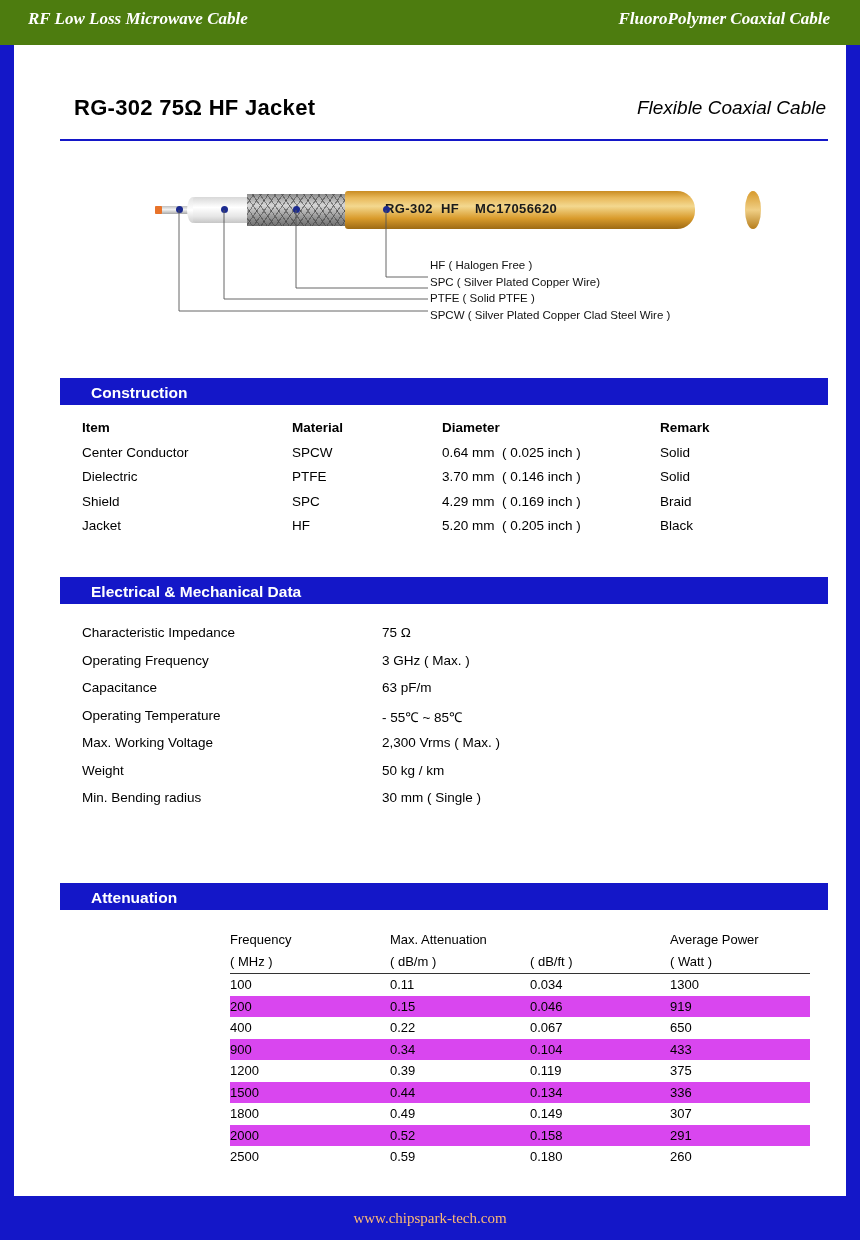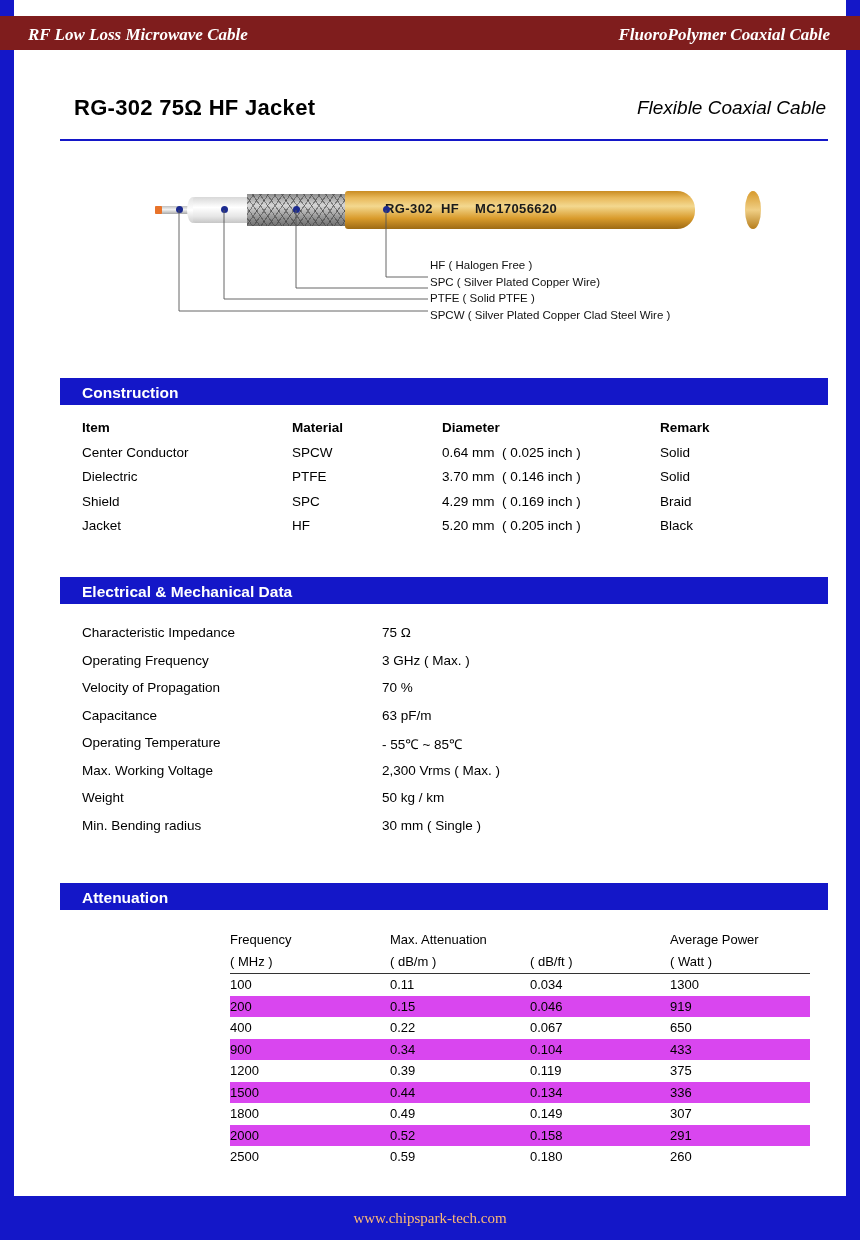--- a/index.html
+++ b/index.html
@@ -23,29 +23,28 @@
     border-left: 14px solid #1417c8;
     border-right: 14px solid #1417c8;
     background: #ffffff;
   }
   
   .topbar {
     position: absolute;
     left: -14px;
     top: 0;
     width: 860px;
-    height: 34px;
-    background: #7f1d1d;
+    height: 45px;
+    background: #4d7c0f;
     color: #ffffff;
     font-family: "Liberation Serif", serif;
     font-style: italic;
     font-weight: bold;
     font-size: 17px;
     box-sizing: border-box;
-    margin-top: 16px;
   }
   .topbar .left {
     position: absolute;
     left: 28px;
     top: 9px;
   }
   .topbar .right {
     position: absolute;
     right: 30px;
     top: 9px;
@@ -210,21 +209,21 @@
   .sec-head {
     position: absolute;
     left: 46px;
     width: 768px;
     height: 30px;
     background: #1417c8;
     color: #ffffff;
     font-size: 15.5px;
     font-weight: bold;
     line-height: 30px;
-    padding-left: 22px;
+    padding-left: 31px;
     box-sizing: border-box;
     border-bottom: 3px solid #ffffff;
   }
   .sec-head.construction { top: 378px; }
   .sec-head.electrical   { top: 577px; }
   .sec-head.attenuation  { top: 883px; }
 
   
   .constr {
     position: absolute;
@@ -393,24 +392,20 @@
   <div class="elec">
     <div class="row">
       <div class="k">Characteristic Impedance</div>
       <div class="v">75 Ω</div>
     </div>
     <div class="row">
       <div class="k">Operating Frequency</div>
       <div class="v">3 GHz ( Max. )</div>
     </div>
     <div class="row">
-      <div class="k">Velocity of Propagation</div>
-      <div class="v">70 %</div>
-    </div>
-    <div class="row">
       <div class="k">Capacitance</div>
       <div class="v">63 pF/m</div>
     </div>
     <div class="row">
       <div class="k">Operating Temperature</div>
       <div class="v">- 55℃ ~ 85℃</div>
     </div>
     <div class="row">
       <div class="k">Max. Working Voltage</div>
       <div class="v">2,300 Vrms ( Max. )</div>

